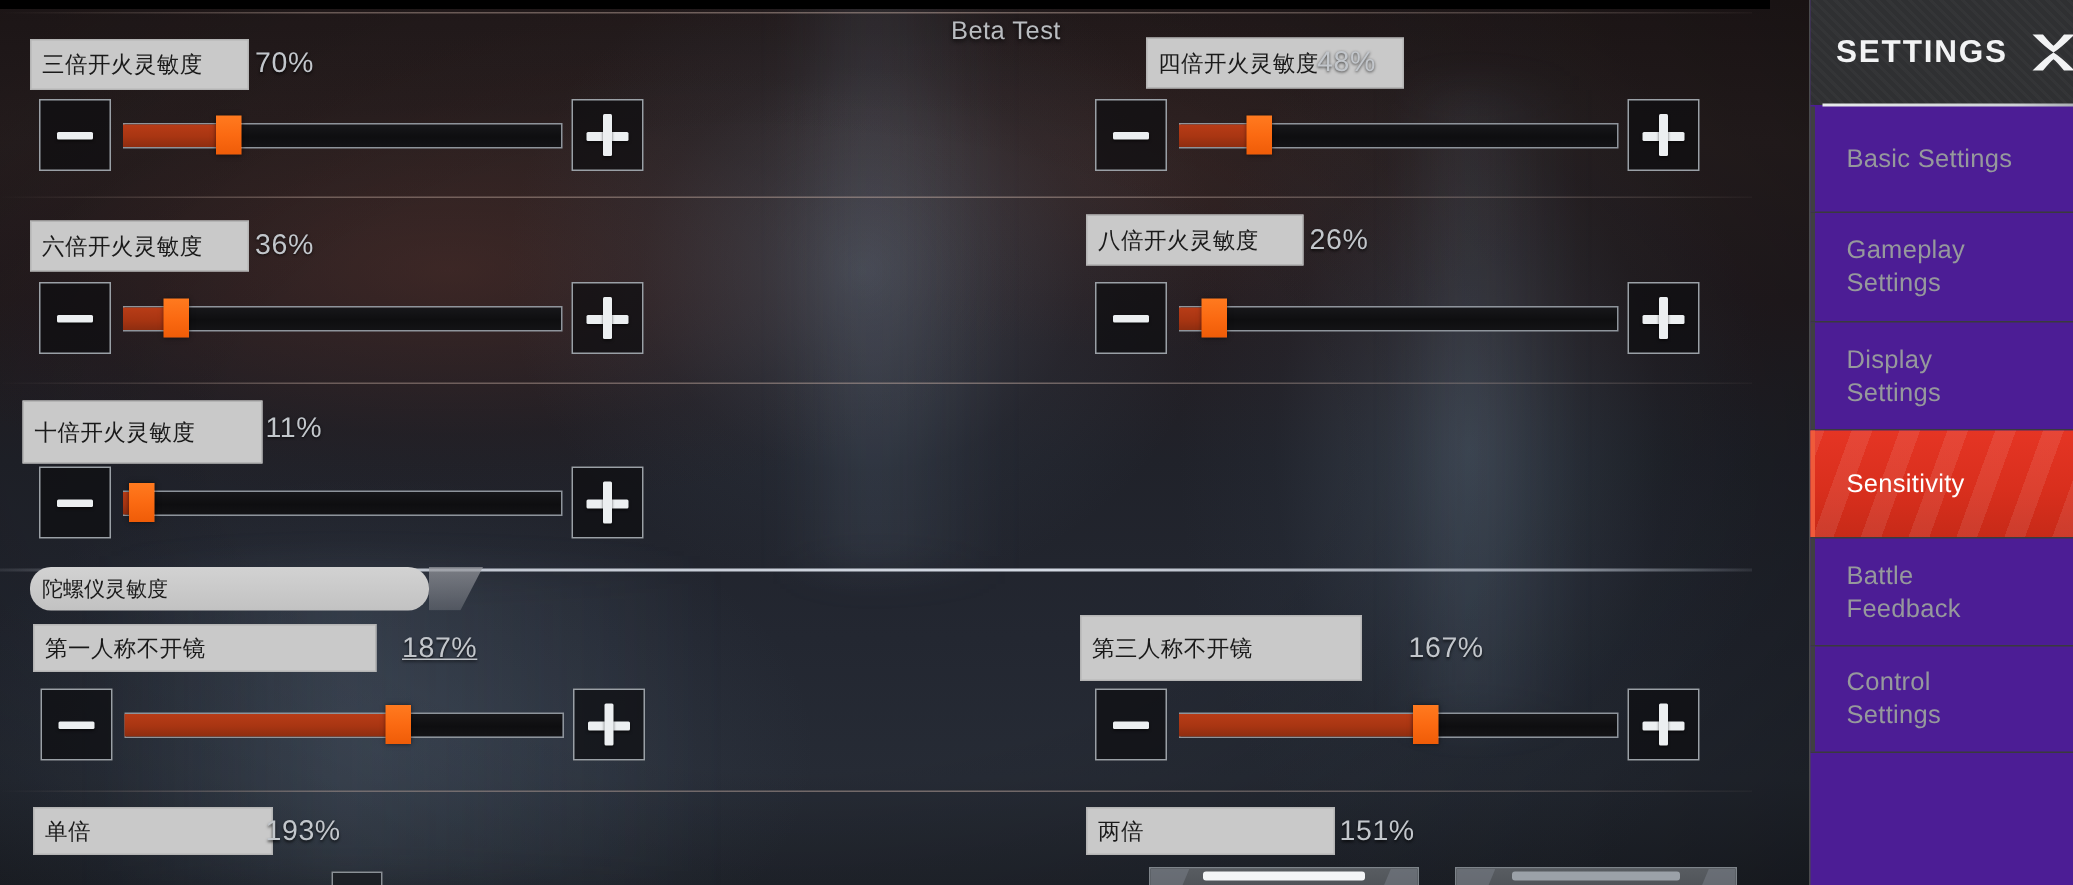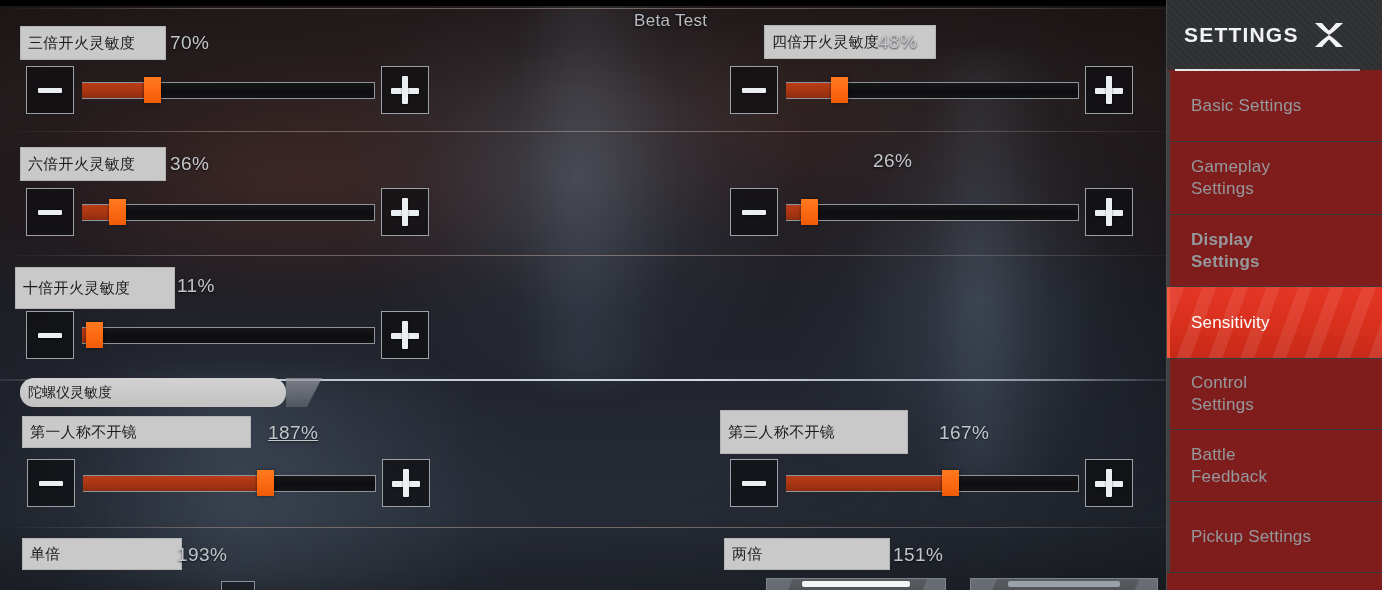--- a/index.html
+++ b/index.html
@@ -114,22 +114,22 @@
     background:linear-gradient(180deg,#b83c17 0%,#a83512 55%,#8e2d10 100%);
   }
   .slider .thumb {
     position:absolute; top:-2px; width:17px; height:26px;
     background:linear-gradient(180deg,#ff7a1f 0%,#fb6a12 50%,#ef5c08 100%);
     box-shadow:0 0 3px rgba(0,0,0,0.55);
   }
 
   
   #sidebar {
-    position:absolute; right:0; top:0; width:216px; height:590px;
-    background:#7f1d1d;
+    position:absolute; right:0; top:0; width:176px; height:590px;
+    background:#4c1d95;
     border-left:1px solid #4a4b4d;
   }
   .sb-header {
     position:relative; height:70px;
     background:
       repeating-linear-gradient(45deg, rgba(255,255,255,0.022) 0 2px, rgba(0,0,0,0) 2px 5px),
       #2f3032;
     display:flex; align-items:center; padding-left:17px; gap:13px;
   }
   .sb-title {
@@ -256,20 +256,21 @@
     <div class="fill" style="width:12%;"></div>
     <div class="thumb" style="left:calc(12% - 8px);"></div>
   </div>
   <div class="stepbtn" style="left:381px;top:188px;">
     <span class="plus-wrap">
         <i class="h"></i>
         <i class="v"></i>
       </span>
   </div>
 
+  <div class="chip" style="left:724px;top:143px;width:145px;height:34px;">八倍开火灵敏度</div>
   <div class="pct" style="left:873px;top:151px;">26%</div>
   <div class="stepbtn" style="left:730px;top:188px;">
     <span class="bar-h"></span>
   </div>
   <div class="slider" style="left:786px;top:201px;width:293px;">
     <div class="track"></div>
     <div class="fill" style="width:8%;"></div>
     <div class="thumb" style="left:calc(8% - 8px);"></div>
   </div>
   <div class="stepbtn" style="left:1085px;top:188px;">
@@ -363,28 +364,25 @@
     <div class="sb-underline"></div>
   </div>
   <div class="sb-list">
     <div class="sb-item" style="height:71px;padding-left:24px;">
       <span class="lbl">Basic Settings</span>
     </div>
     <div class="sb-item" style="height:73px;">
       <span class="lbl" style="max-width:120px;">Gameplay Settings</span>
     </div>
     <div class="sb-item" style="height:72px;">
-      <span class="lbl" style="max-width:110px;font-weight:bold;">Display Settings</span>
+      <span class="lbl" style="max-width:110px;">Display Settings</span>
     </div>
     <div class="sb-item active" style="height:72px;">
       <span class="lbl">Sensitivity</span>
     </div>
+    <div class="sb-item" style="height:72px;">
+      <span class="lbl" style="max-width:110px;">Battle Feedback</span>
+    </div>
     <div class="sb-item" style="height:71px;">
       <span class="lbl" style="max-width:110px;">Control Settings</span>
     </div>
-    <div class="sb-item" style="height:72px;">
-      <span class="lbl" style="max-width:110px;">Battle Feedback</span>
-    </div>
-    <div class="sb-item" style="height:71px;">
-      <span class="lbl">Pickup Settings</span>
-    </div>
   </div>
 </div>
 
 </body></html>

